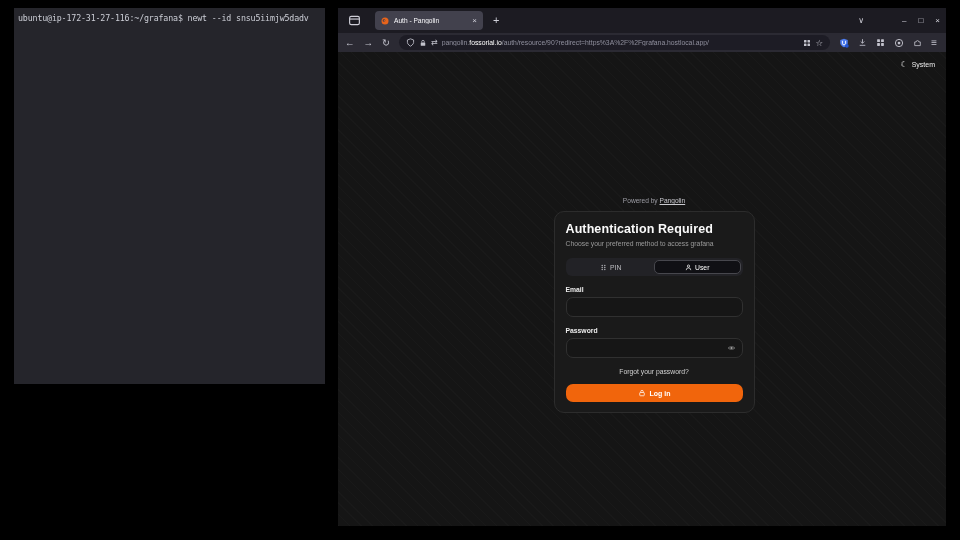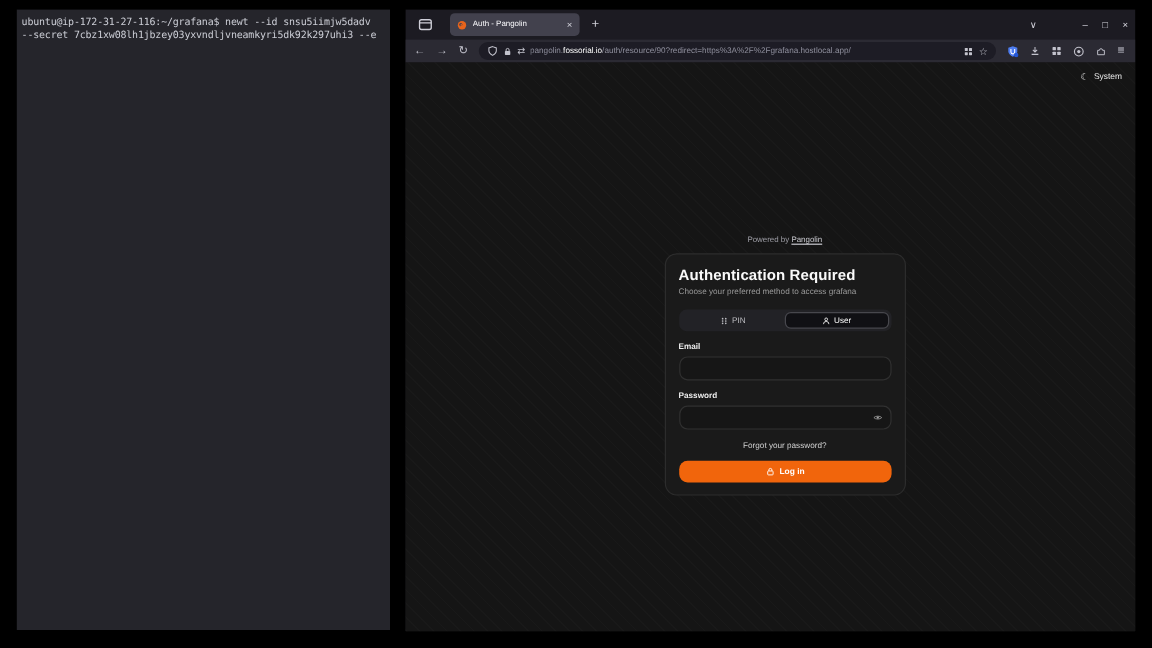--- a/index.html
+++ b/index.html
@@ -1,20 +1,20 @@
 <!DOCTYPE html>
 <html><head>
 <meta charset="utf-8">
 <style>
   html,body{margin:0;padding:0;background:#000;}
   #screen{position:relative;width:960px;height:540px;background:#000;overflow:hidden;
           font-family:"Liberation Sans",sans-serif;}
 
   
-  .terminal{position:absolute;left:14px;top:8px;width:311px;height:517px;background:#25252b;
+  .terminal{position:absolute;left:14px;top:8px;width:311px;height:376px;background:#25252b;
             box-sizing:border-box;padding:5px 4px;}
   .term-line{font-family:"DejaVu Sans Mono",monospace;font-size:8.3px;line-height:11.4px;
              color:#ccced6;white-space:pre;letter-spacing:-0.15px;}
   .term-cursor{display:inline-block;width:4.6px;height:8.6px;border:1px solid #ccced6;
                vertical-align:-1.5px;margin-left:1px;}
 
   
   .browser{position:absolute;left:338px;top:8px;width:608px;height:518px;background:#1c1b22;
            display:flex;flex-direction:column;}
   .tabbar{height:25px;display:flex;align-items:center;padding:0 6px;color:#cfcfd8;}
@@ -66,21 +66,20 @@
              color:#fff;font-size:7px;font-weight:bold;display:flex;align-items:center;
              justify-content:center;gap:4px;font-family:"Liberation Sans",sans-serif;}
 </style>
 </head>
 <body>
 
 <div id="screen">
 
   <div class="terminal">
     <div class="term-line">ubuntu@ip-172-31-27-116:~/grafana$ newt --id snsu5iimjw5dadv</div>
-    <div class="term-line">--secret 7cbz1xw08lh1jbzey03yxvndljvneamkyri5dk92k297uhi3 --e</div>
   </div>
 
   <div class="browser">
 
     <div class="tabbar">
       <span class="fxview">
         <svg width="13" height="13" viewBox="0 0 16 16" fill="none" stroke="#cfcfd8" stroke-width="1.4">
           <rect x="2" y="3" width="12" height="10" rx="2"></rect>
             <line x1="2" y1="6.2" x2="14" y2="6.2"></line>
         </svg>

